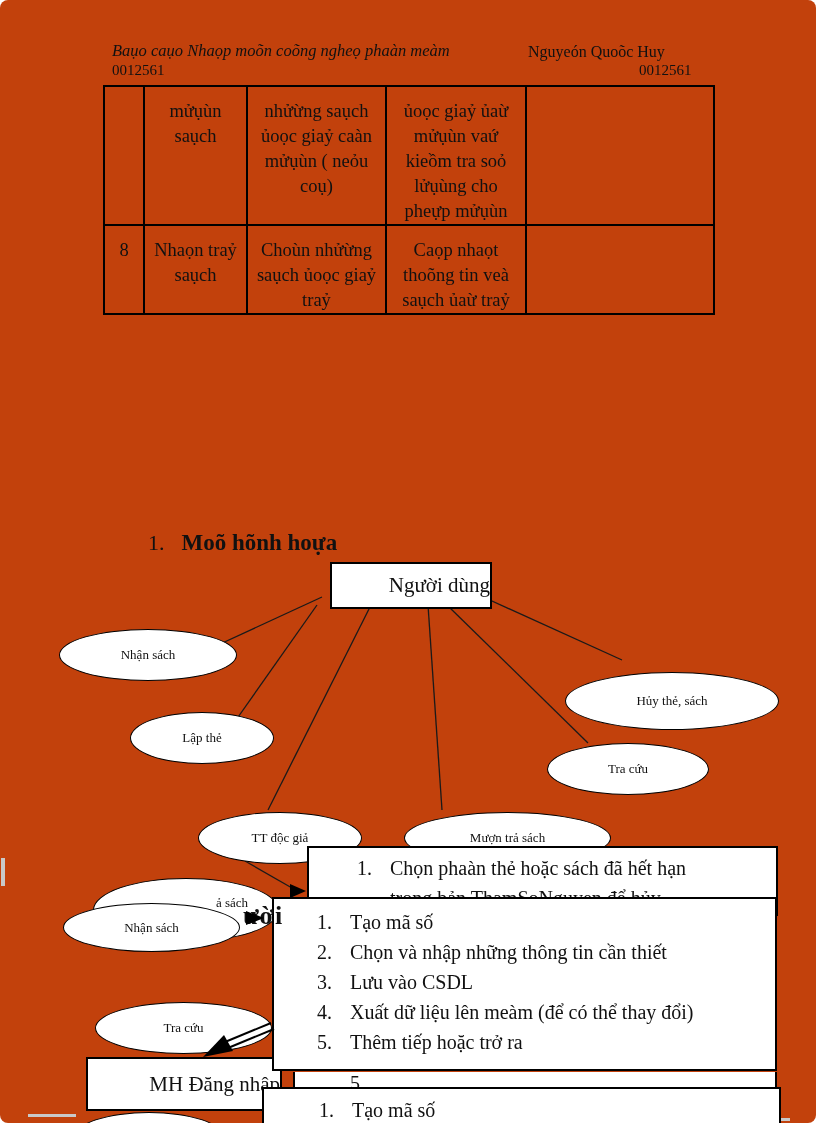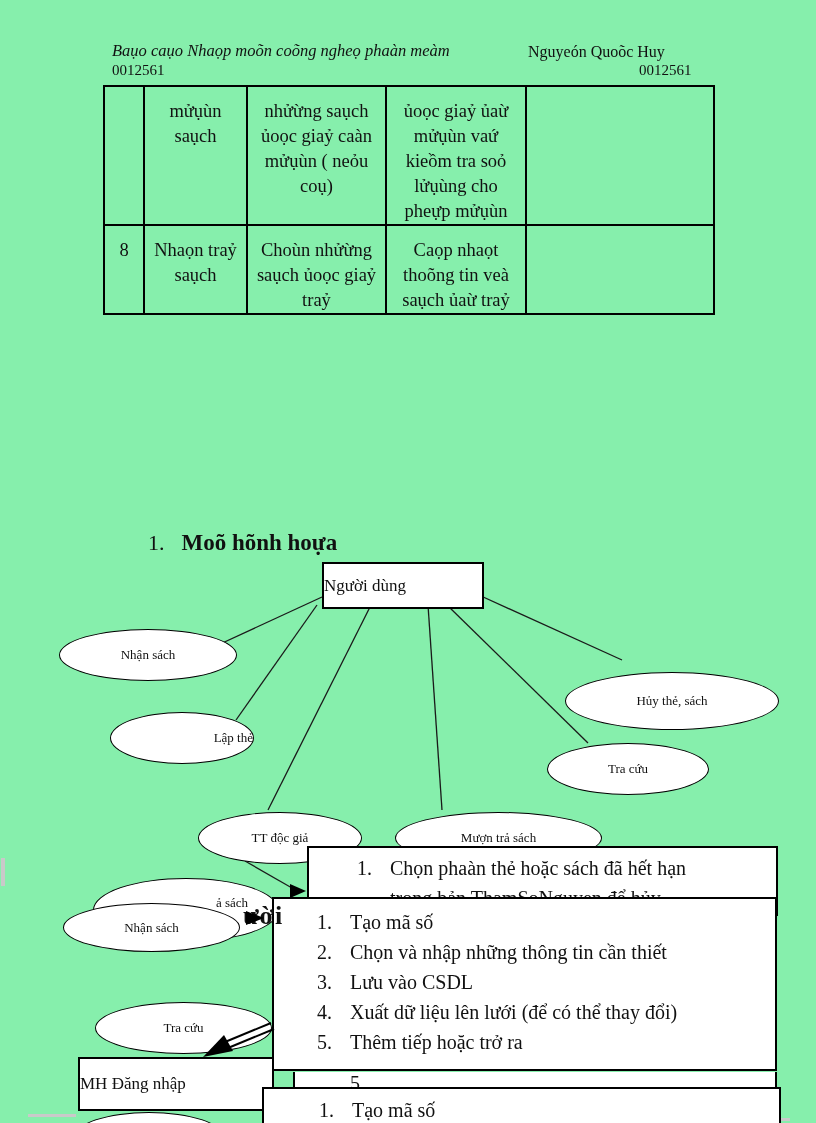--- a/index.html
+++ b/index.html
@@ -1,18 +1,18 @@
 <!DOCTYPE html>
 <html><head>
 <meta charset="utf-8">
 <style>
   html,body{margin:0;padding:0;background:#fff;}
   .page{
-    position:relative;width:816px;height:1123px;background:#86efac;overflow:hidden;
-    font-family:"Liberation Serif","DejaVu Serif",serif;color:#111;
+    position:relative;width:816px;height:1123px;background:#c2410c;overflow:hidden;
+    font-family:"Liberation Serif","DejaVu Serif",serif;color:#111;border-radius:8px;
   }
   .abs{position:absolute;}
   
   .hdr-title{left:112px;top:41px;font-style:italic;font-size:16.5px;letter-spacing:0px;}
   .hdr-author{left:528px;top:43px;font-size:16px;}
   .hdr-id-left{left:112px;top:62px;font-size:15px;}
   .hdr-id-right{left:639px;top:62px;font-size:15px;}
   
   table.doc{position:absolute;left:103px;top:85px;border-collapse:collapse;table-layout:fixed;}
   table.doc td{
@@ -20,22 +20,22 @@
     font-size:18.5px;line-height:25px;padding:12px 6px 0 6px;overflow:hidden;
   }
   
   .heading{left:148px;top:530px;font-size:22px;}
   .heading b{margin-left:17px;font-size:23px;}
   
   svg.lines{left:0;top:0;z-index:1;}
   svg.arrows{left:0;top:0;z-index:9;pointer-events:none;}
   
   .rectnode{
-    border:2px solid #000;background:#fff;display:flex;align-items:center;justify-content:flex-start;
-    font-size:17px;z-index:2;
+    border:2px solid #000;background:#fff;display:flex;align-items:center;justify-content:flex-end;
+    font-size:21px;z-index:2;margin-left:8px;
   }
   .ellipse{
     border:1.5px solid #000;border-radius:50%;background:#fff;display:flex;align-items:center;
     justify-content:center;font-size:13px;z-index:2;white-space:nowrap;
   }
   
   .tbox{background:#fff;border:2px solid #000;box-sizing:border-box;font-size:20px;}
   .tbox .row{display:flex;line-height:30px;}
   .tbox .num{flex:0 0 33px;text-align:left;}
   .box1{left:307px;top:846px;width:471px;height:70px;z-index:3;padding:5px 4px 0 48px;}
@@ -103,33 +103,33 @@
     </g>
   </svg>
 
   <div class="abs rectnode" style="left:322px;top:562px;width:158px;height:43px;">
     <span>Người dùng</span>
   </div>
 
   <div class="abs ellipse" style="left:59px;top:629px;width:176px;height:50px;">
     <span>Nhận sách</span>
   </div>
-  <div class="abs ellipse" style="left:110px;top:712px;width:142px;height:50px;justify-content:flex-end;">
+  <div class="abs ellipse" style="left:130px;top:712px;width:142px;height:50px;">
     <span>Lập thẻ</span>
   </div>
   <div class="abs ellipse" style="left:565px;top:672px;width:212px;height:56px;">
     <span>Hủy thẻ, sách</span>
   </div>
   <div class="abs ellipse" style="left:547px;top:743px;width:160px;height:50px;">
     <span>Tra cứu</span>
   </div>
   <div class="abs ellipse" style="left:198px;top:812px;width:162px;height:50px;">
     <span>TT độc giả</span>
   </div>
-  <div class="abs ellipse" style="left:395px;top:812px;width:205px;height:50px;">
+  <div class="abs ellipse" style="left:404px;top:812px;width:205px;height:50px;">
     <span>Mượn trả sách</span>
   </div>
 
   <div class="abs ellipse" style="left:93px;top:878px;width:186px;height:64px;justify-content:flex-end;padding-right:30px;box-sizing:border-box;align-items:center;">
     <span style="margin-bottom:14px;">ả sách</span>
   </div>
 
   <div class="abs tbox box1">
     <div class="row">
       <span class="num">1.</span>
@@ -149,21 +149,21 @@
     <div class="row">
       <span class="num">2.</span>
       <span>Chọn và nhập những thông tin cần thiết</span>
     </div>
     <div class="row">
       <span class="num">3.</span>
       <span>Lưu vào CSDL</span>
     </div>
     <div class="row">
       <span class="num">4.</span>
-      <span>Xuất dữ liệu lên lưới (để có thể thay đổi)</span>
+      <span>Xuất dữ liệu lên meàm (để có thể thay đổi)</span>
     </div>
     <div class="row">
       <span class="num">5.</span>
       <span>Thêm tiếp hoặc trở ra</span>
     </div>
   </div>
 
   <div class="abs fragment">ười</div>
 
   <div class="abs ellipse" style="left:63px;top:903px;width:175px;height:47px;z-index:5;">

